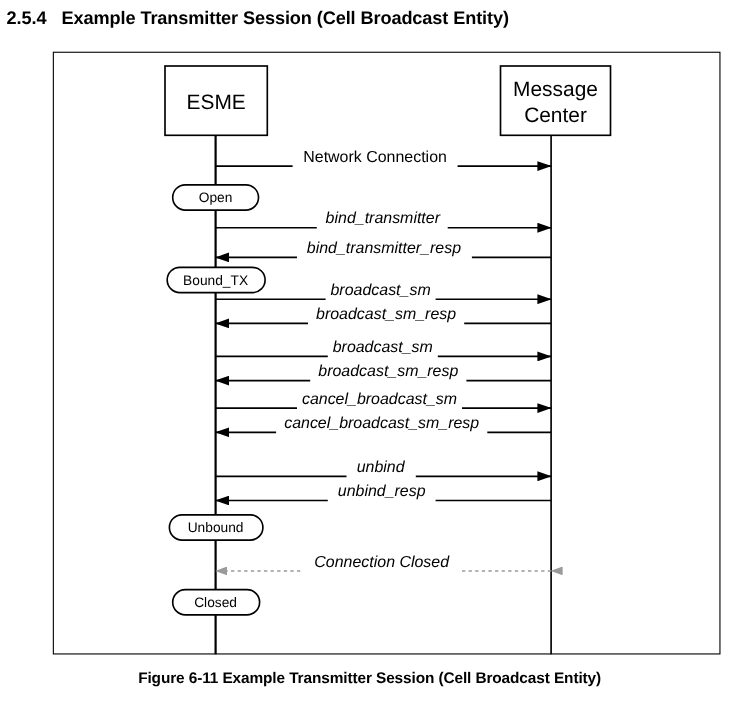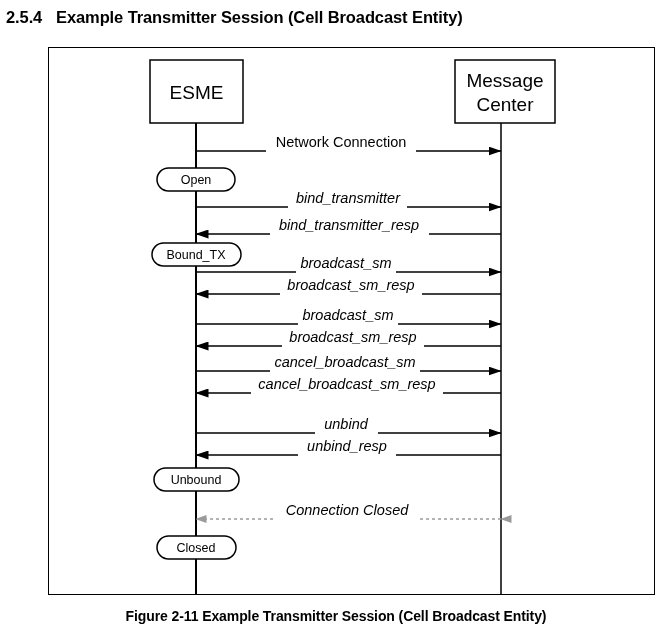--- a/index.html
+++ b/index.html
@@ -211,15 +211,15 @@
       <line x1="225" y1="472" x2="148" y2="472" stroke="#9a9a9a" stroke-width="1.4" stroke-dasharray="3,3" marker-end="url(#arrowLg)"></line>
       <text class="msg-label" x="299" y="468">Connection Closed</text>
     </g>
 
     <g>
       <rect x="109" y="489" width="79" height="23" rx="11.5" ry="11.5" fill="#ffffff" stroke="#000000" stroke-width="1.5"></rect>
       <text class="state-label" x="148" y="505">Closed</text>
     </g>
   </svg>
 
-  <div class="figure-caption">Figure 2-11 Example Transmitter Session (Cell Broadcast Entity)</div>
+  <div class="figure-caption">Figure 6-11 Example Transmitter Session (Cell Broadcast Entity)</div>
 
 </div>
 
 </body></html>

